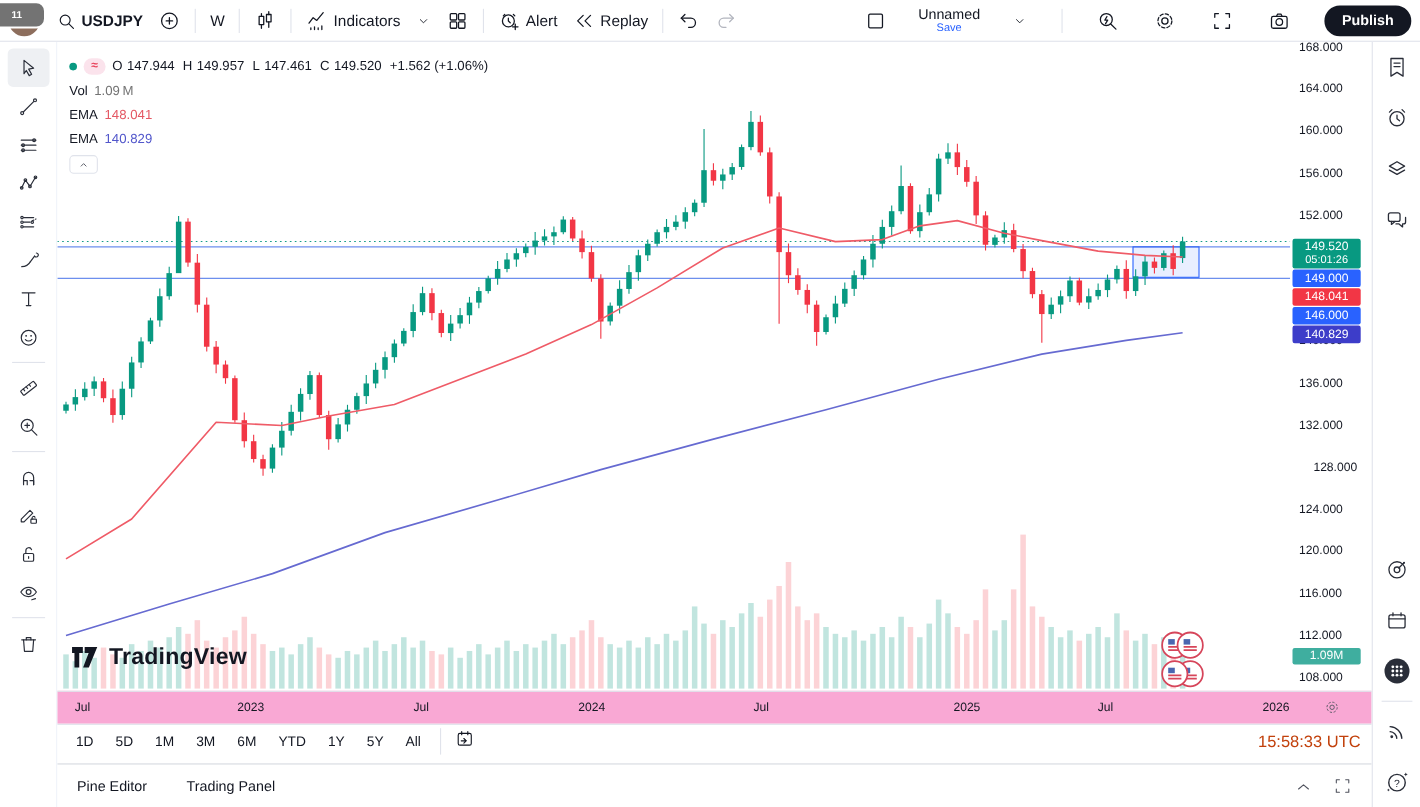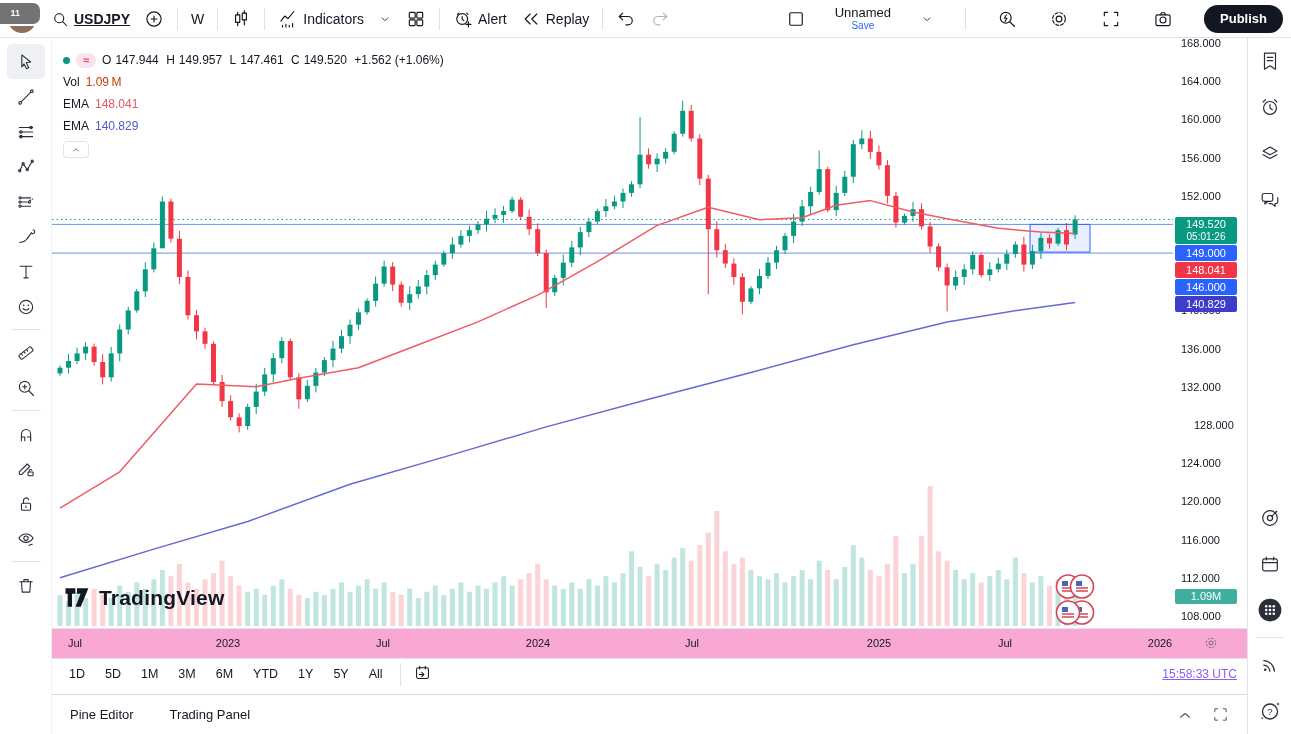--- a/index.html
+++ b/index.html
@@ -8,21 +8,21 @@
   #app { position:relative; width:1291px; height:734px; background:#fff; overflow:hidden; }
 
   
   #header { position:absolute; left:0; top:0; width:1291px; height:38px; background:#fff;
             border-bottom:1px solid #e0e3eb; display:flex; align-items:center; padding:0 8px; z-index:40; }
   .h-sep { width:1px; height:22px; background:#e0e3eb; margin:0 6px; }
   .h-btn { display:flex; align-items:center; gap:5px; padding:4px 7px; border-radius:4px; cursor:pointer; white-space:nowrap; }
   .icon { display:inline-flex; align-items:center; justify-content:center; }
   .icon svg { stroke:#131722; fill:none; stroke-width:1.4; stroke-linecap:round; stroke-linejoin:round; }
   .icon.muted svg { stroke:#b2b5be; }
-  .symbol-name { font-size:14px; font-weight:700;text-decoration:underline; }
+  .symbol-name { font-size:14px; font-weight:700; }
   .tf-label, .h-label { font-size:14px; }
   #avatar { position:relative; width:28px; height:28px; margin-right:8px; }
   #avatar .circle { width:28px; height:28px; border-radius:50%; background:#8d6e5d; color:#fff;
                     display:flex; align-items:center; justify-content:center; font-size:14px; font-weight:700; }
   #avatar .badge { position:absolute; top:-4px; right:-6px; min-width:16px; height:25px; padding:0 20px;
                    background:#737373; border:2px solid #fff; border-radius:9px; color:#fff; font-size:9px;
                    display:flex; align-items:center; justify-content:center; font-weight:700; }
   #header-right { margin-left:auto; display:flex; align-items:center; gap:18px; }
   #layout-name { display:flex; flex-direction:column; align-items:center; line-height:1.1; padding:0 4px; cursor:pointer; }
   #layout-name .nm { font-size:13px; }
@@ -53,21 +53,21 @@
   #watermark .wm-text { font-size:21px; font-weight:700; color:#131722; letter-spacing:.2px; }
   .event-flags { position:absolute; z-index:6; }
 
   
   #legend { position:absolute; left:63px; top:49px; z-index:20; font-size:12px; }
   .legend-row { display:flex; align-items:center; height:22px; gap:6px; }
   .status-dot { width:7px; height:7px; border-radius:50%; background:#089981; }
   .delay-pill { background:#fbe3ec; color:#e8415a; font-size:11px; font-weight:700; border-radius:8px;
                 padding:0 7px; height:15px; display:flex; align-items:center; }
   .ohlc span { margin-right:4px; }
-  .v-teal { color:#c2410c; }
+  .v-teal { color:#737373; }
   .v-red { color:#e45864; }
   .v-blue { color:#5257cb; }
   #collapse-btn { width:26px; height:17px; border:1px solid #e0e3eb; border-radius:4px; background:#fff;
                   display:flex; align-items:center; justify-content:center; font-size:9px; color:#50535e;
                   margin-top:4px; cursor:pointer; }
 
   
   #price-axis { position:absolute; left:1173px; top:38px; width:74px; height:590px; background:#fff; z-index:10; }
   .tick-label { position:absolute; left:8px; font-size:11px; color:#131722; white-space:nowrap; }
   .float-label { position:absolute; left:2px; width:62px; border-radius:2px; color:#fff; font-size:11px;
@@ -80,21 +80,21 @@
   .time-label { position:absolute; top:8px; font-size:11px; color:#131722; transform:translateX(-50%); }
   #axis-gear { position:absolute; right:28px; top:6px; cursor:pointer; }
   #axis-gear svg { stroke:#50535e; fill:none; stroke-width:1.2; }
 
   
   #range-row { position:absolute; left:52px; top:658px; width:1195px; height:31px; background:#fff;
                border-top:1px solid #e0e3eb; display:flex; align-items:center; padding:0 10px; z-index:10; }
   .range-btn { font-size:12.5px; color:#131722; padding:3px 7px; border-radius:4px; cursor:pointer; }
   #goto-date { margin-left:10px; padding-left:12px; border-left:1px solid #e0e3eb; cursor:pointer; }
   #goto-date svg { stroke:#131722; fill:none; stroke-width:1.3; stroke-linecap:round; }
-  #clock { margin-left:auto; font-size:12px; color:#8b5cf6; cursor:pointer;text-decoration:underline; }
+  #clock { margin-left:auto; font-size:15px; color:#c2410c; cursor:pointer; }
 
   
   #bottom-panel { position:absolute; left:52px; top:694px; width:1195px; height:40px; background:#fff;
                   border-top:1px solid #d6d9e0; display:flex; align-items:center; padding:0 18px; z-index:10; }
   .panel-tab { font-size:13px; color:#131722; margin-right:36px; cursor:pointer; }
   #panel-actions { margin-left:auto; display:flex; align-items:center; gap:18px; }
   #panel-actions .icon svg { stroke:#50535e; }
 </style>
 </head>
 <body>

